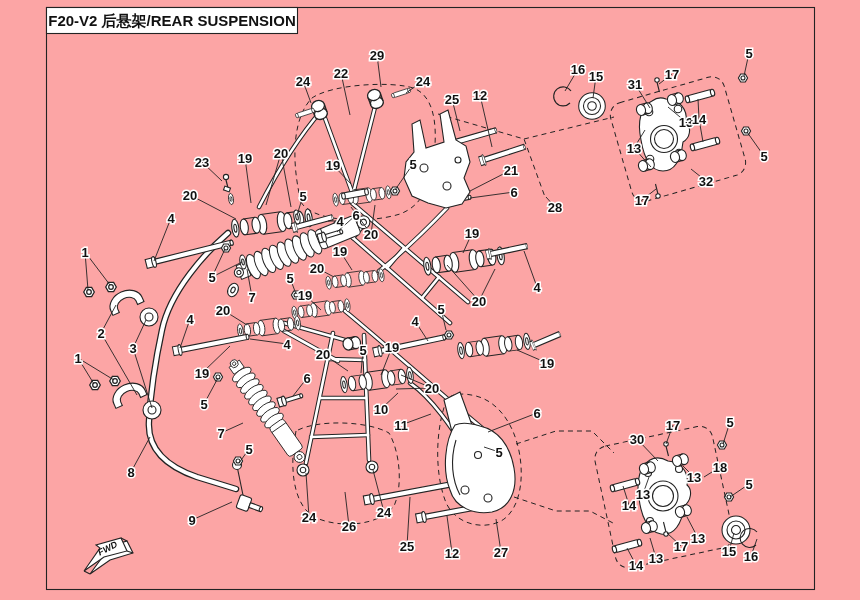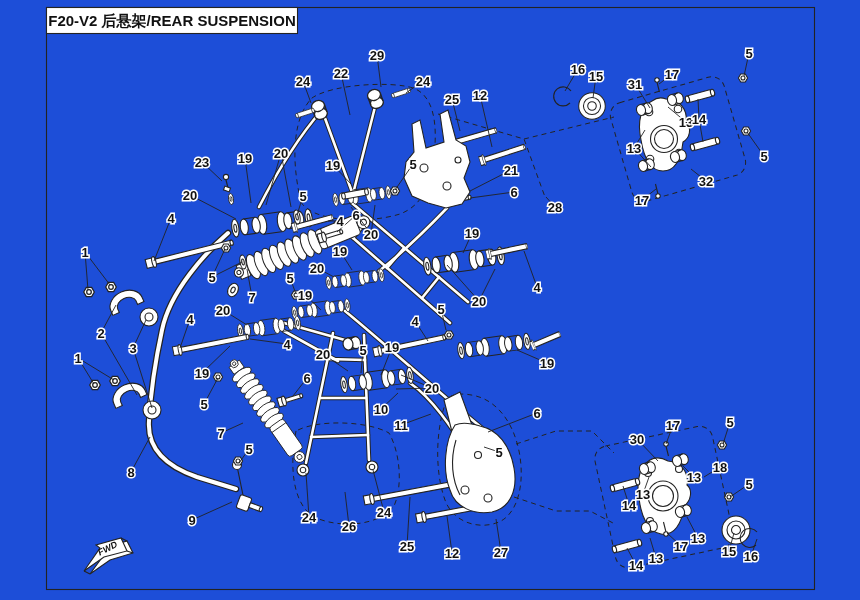--- a/index.html
+++ b/index.html
@@ -1,16 +1,16 @@
 <!DOCTYPE html>
 <html><head>
 <meta charset="utf-8">
 <style>
   html,body{margin:0;padding:0;background:#fff;}
-  .stage{position:relative;width:860px;height:600px;background:#1d4ed8;overflow:hidden;
+  .stage{position:relative;width:860px;height:600px;background:#fca5a5;overflow:hidden;
          font-family:"Liberation Sans", sans-serif;}
   .ln{fill:none;stroke:#232323;stroke-width:1.1;}
   .fw{fill:#ffffff;stroke:#232323;stroke-width:1.1;}
   .dash{fill:none;stroke:#232323;stroke-width:1;stroke-dasharray:5 4;}
   .bar-o{stroke:#232323;stroke-width:6.5;fill:none;stroke-linecap:round;}
   .bar-i{stroke:#ffffff;stroke-width:4;fill:none;stroke-linecap:round;}
   .tube-o{stroke:#232323;stroke-width:4.6;fill:none;stroke-linecap:round;}
   .tube-i{stroke:#ffffff;stroke-width:2.6;fill:none;stroke-linecap:round;}
   .leader{stroke:#232323;stroke-width:0.9;}
   text.callout{font:bold 13px "Liberation Sans", sans-serif;fill:#111;

